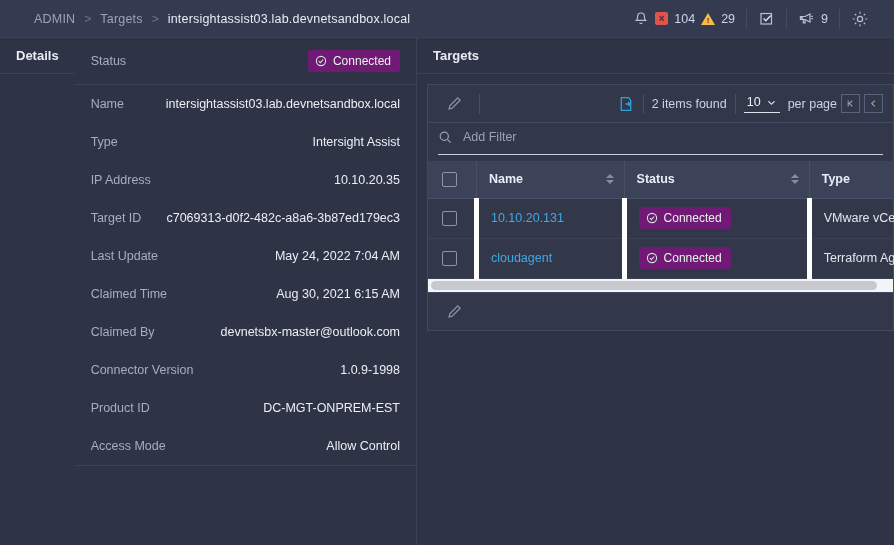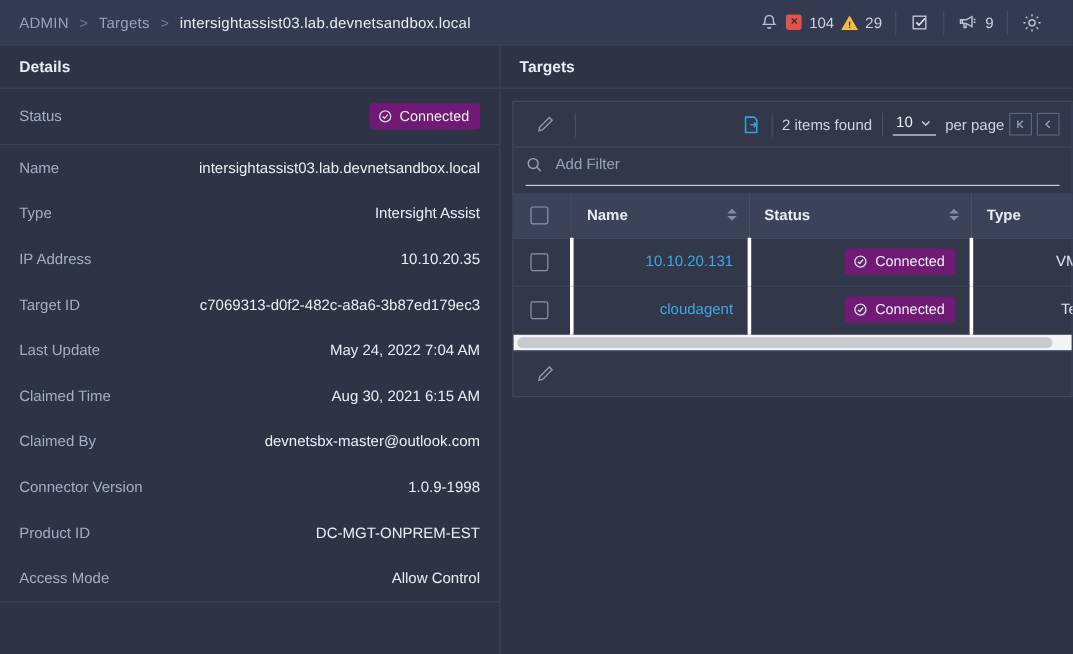--- a/index.html
+++ b/index.html
@@ -13,21 +13,21 @@
 
   
   .topbar {
     height: 38px;
     background: #343a4f;
     display: flex;
     align-items: center;
     padding: 0 14px 0 16px;
     border-bottom: 1px solid #3b4158;
   }
-  .breadcrumb { display: flex; align-items: center; gap: 9px; flex: 1; }
+  .breadcrumb { display: flex; align-items: center; gap: 9px; flex: 1; margin-left: 18px; }
   .crumb { font-size: 12.5px; color: #9aa2bb; letter-spacing: .2px; }
   .crumb.active { color: #e9ecf4; }
   .crumb-sep { font-size: 12px; color: #6d7691; }
 
   .topright { display: flex; align-items: center; }
   .tr-group { display: flex; align-items: center; gap: 6px; padding: 0 11px; }
   .tr-sep { width: 1px; height: 20px; background: #454b62; }
   .tr-count { font-size: 12.5px; color: #cdd3e3; }
 
   .ico { display: inline-flex; align-items: center; justify-content: center; }
@@ -39,21 +39,21 @@
     color: #2e3446; font-size: 10px; line-height: 1; font-weight: bold;
   }
   .sev-warn { width: 0; height: 0; border-left: 7px solid transparent;
     border-right: 7px solid transparent; border-bottom: 12px solid #fbbc43; position: relative; }
   .sev-warn::after { content: "!"; position: absolute; left: -1.5px; top: 3px;
     font-size: 8px; color: #3a3320; font-weight: bold; }
 
   
   .main { display: flex; height: 507px; }
 
-  .left-pane { width: 417px; border-right: 1px solid #3b4158; display: flex; flex-direction: column; }
+  .left-pane { width: 417px; border-right: 1px solid #3b4158; display: flex; flex-direction: row; }
   .right-pane { flex: 1; display: flex; flex-direction: column; overflow: hidden; }
 
   .pane-head {
     height: 36px; display: flex; align-items: center; padding: 0 16px;
     font-size: 13px; font-weight: bold; color: #e9ecf4;
     border-bottom: 1px solid #3b4158;
   }
 
   
   .details { flex: 1; overflow: hidden; }
@@ -104,23 +104,22 @@
   
   table { border-collapse: collapse; width: 560px; table-layout: fixed; }
   th {
     background: #3c4359; height: 37px; text-align: left;
     font-size: 12.5px; font-weight: bold; color: #e9ecf4;
     padding: 0 12px; border-right: 1px solid #474f69; border-bottom: 1px solid #474f69;
     position: relative; white-space: nowrap;
   }
   td {
     height: 40px; font-size: 12.5px; color: #e2e6f0;
-    padding: 0 12px; border-right: 3px solid #ffffff; border-bottom: 1px solid #3b4258;
+    padding: 0 12px; border-right: 5px solid #ffffff; border-bottom: 1px solid #3b4258;
     white-space: nowrap;
-    text-align: right;
   }
   .col-chk { width: 44px; padding: 0 0 0 14px; }
   .col-name { width: 134px; }
   .col-status { width: 168px; }
   .col-type { width: 160px; }
   .cb {
     width: 15px; height: 15px; border: 1px solid #8d95ae; border-radius: 2px; display: block;
   }
   .sortic { position: absolute; right: 10px; top: 50%; transform: translateY(-50%);
     display: flex; flex-direction: column; gap: 2px; }

